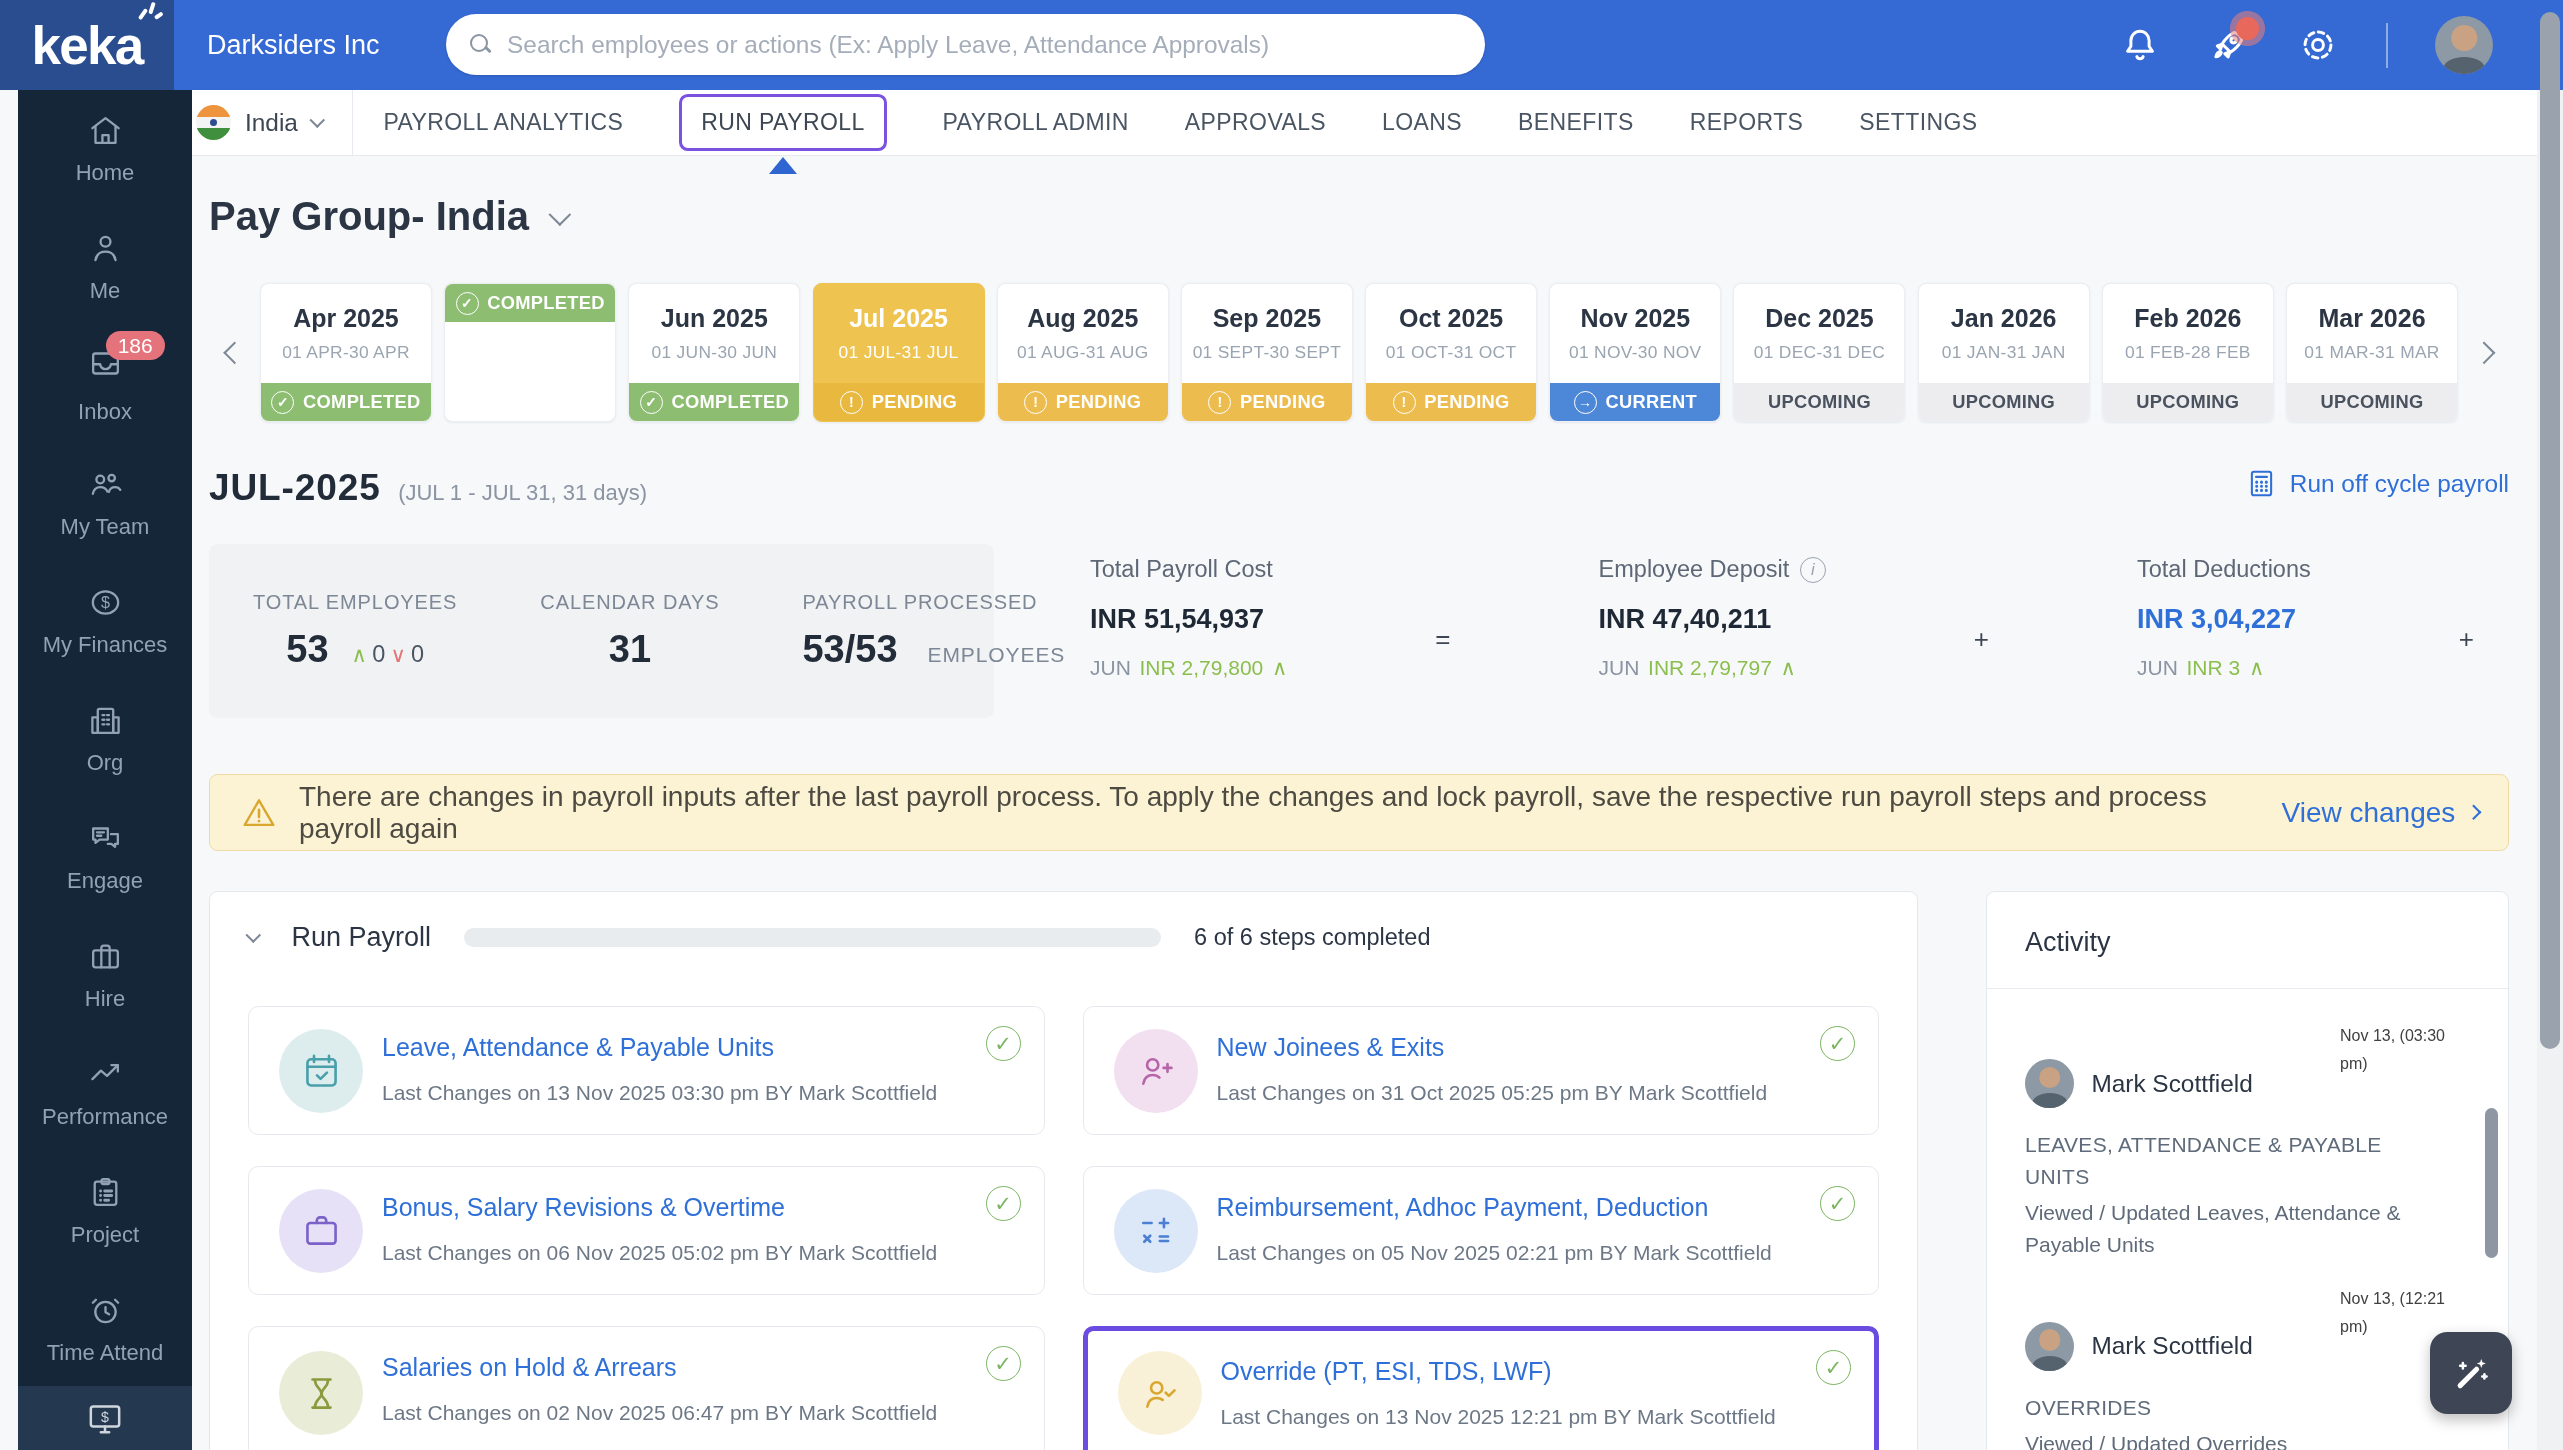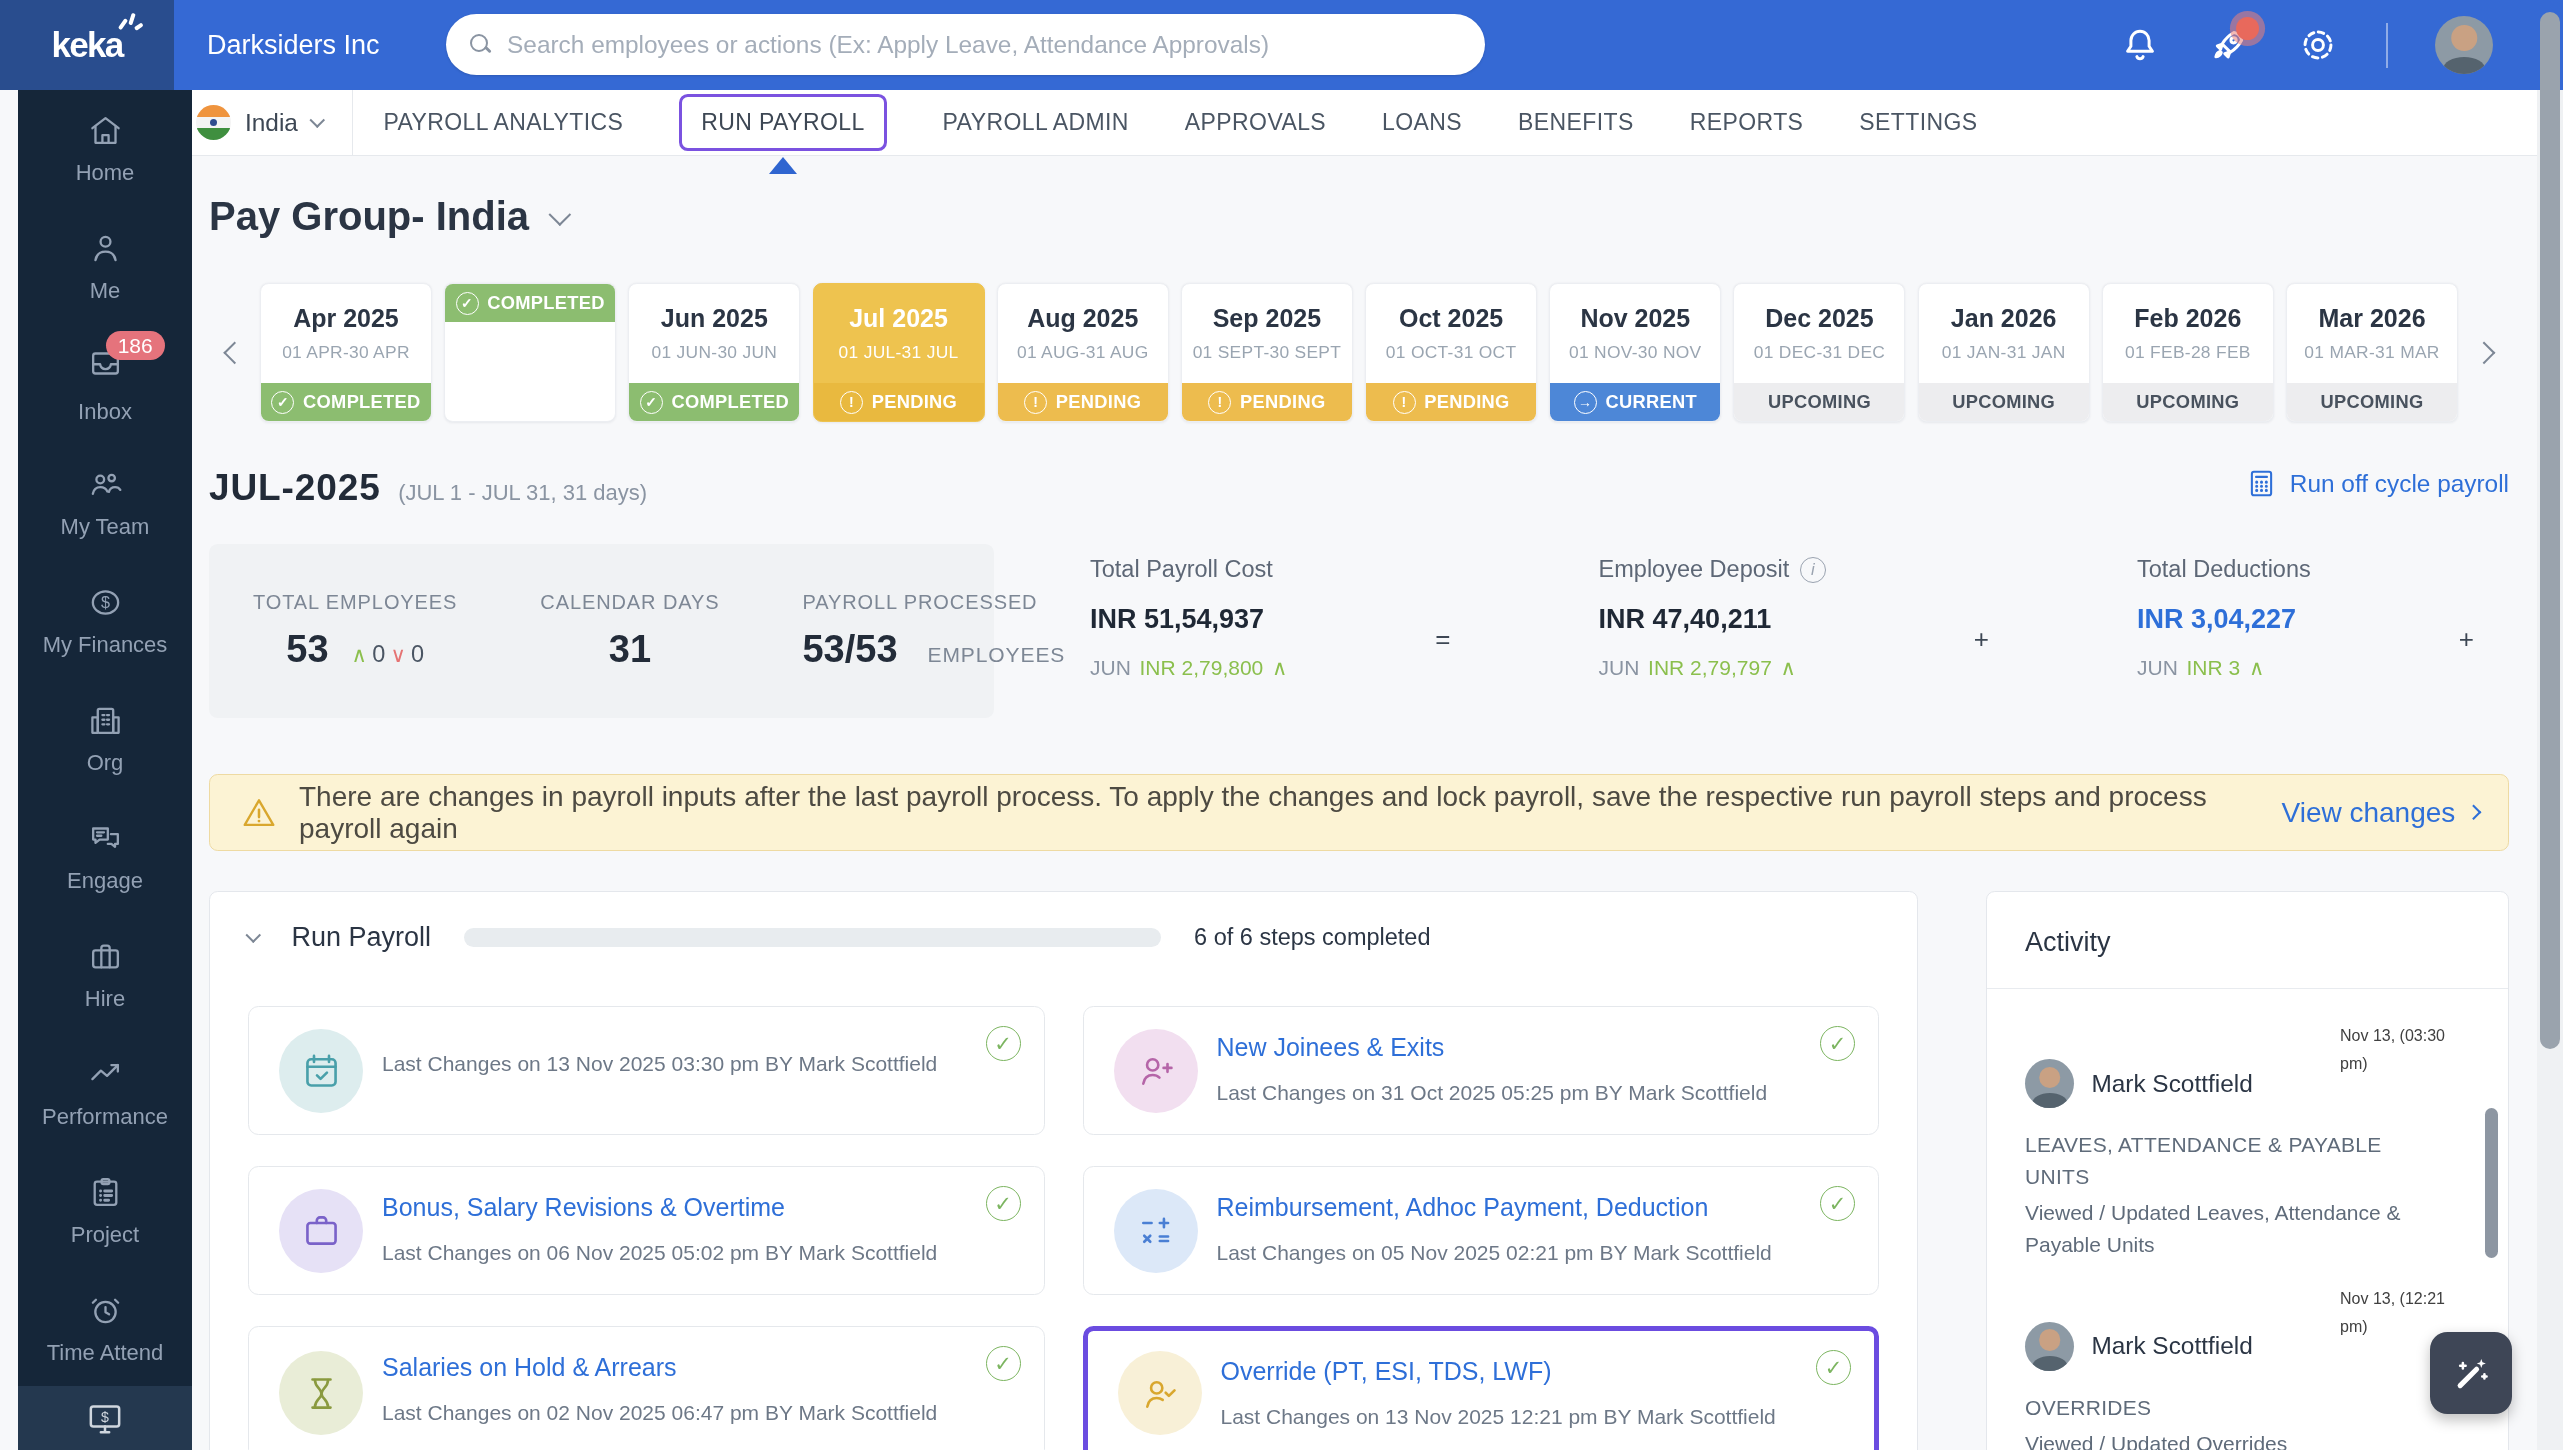--- a/index.html
+++ b/index.html
@@ -3,21 +3,21 @@
 <meta charset="utf-8">
 <style>
   * { margin:0; padding:0; box-sizing:border-box; }
   html,body { width:2563px; height:1451px; }
   body { position:relative; overflow:hidden; background:#f7f8fa; font-family:"Liberation Sans", sans-serif; color:#2b3544; }
   svg.ic { fill:none; stroke:currentColor; stroke-width:1.5; stroke-linecap:round; stroke-linejoin:round; }
 
   
   .topbar { position:absolute; top:0; left:0; width:2563px; height:90px; background:#3569d4; z-index:40; }
   .logo-block { position:absolute; left:0; top:0; width:174px; height:90px; background:#294d8e; display:flex; align-items:center; justify-content:center; }
-  .logo-text { color:#fff; font-size:35px; font-weight:bold; letter-spacing:-1.7px; position:relative; }
+  .logo-text { color:#fff; font-size:53px; font-weight:bold; letter-spacing:-1.7px; position:relative; }
   .sparks { position:absolute; top:-12.2px; right:-23px; width:26px; height:23px; }
   .sparks i { position:absolute; display:block; width:3.5px; height:12.2px; background:#fff; border-radius:1.7px; }
   .sparks i:nth-child(1){ left:1.7px; top:5.2px; transform:rotate(35deg); }
   .sparks i:nth-child(2){ left:10.5px; top:0; transform:rotate(18deg); }
   .sparks i:nth-child(3){ left:17.4px; top:8.7px; height:8.7px; transform:rotate(55deg); }
   .company { position:absolute; left:207px; top:0; height:90px; display:flex; align-items:center; color:#fff; font-size:27px; font-weight:500; }
   .search-pill { position:absolute; left:446px; top:14px; width:1039px; height:61px; background:#fff; border-radius:31px; display:flex; align-items:center; padding:0 24.4px; gap:15.7px; box-shadow:0 0.9px 2.6px rgba(0,0,0,.15); }
   .search-glyph { width:21px; height:21px; position:relative; flex:none; }
   .search-glyph::before { content:""; position:absolute; left:0; top:0; width:14px; height:14px; border:2.6px solid #8a94a2; border-radius:50%; }
   .search-glyph::after { content:""; position:absolute; left:14px; top:14px; width:7.8px; height:2.6px; background:#8a94a2; border-radius:1.7px; transform:rotate(45deg); }
@@ -549,20 +549,21 @@
       <div class="steps-grid">
 
         <div class="step">
           <span class="s-ico c-teal">
               <svg class="ic" viewBox="0 0 24 24">
                 <rect x="4.5" y="6" width="15" height="14" rx="2"></rect>
                 <path d="M8 4.2v3.2M16 4.2v3.2M4.5 10h15"></path>
                 <path d="M9.6 14.6l1.9 1.9 3.4-3.4"></path>
               </svg>
             </span>
+          <div class="s-title">Leave, Attendance &amp; Payable Units</div>
           <div class="s-sub">Last Changes on 13 Nov 2025 03:30 pm BY Mark Scottfield</div>
           <span class="s-check">✓</span>
         </div>
 
         <div class="step">
           <span class="s-ico c-pink">
               <svg class="ic" viewBox="0 0 24 24">
                 <circle cx="10.5" cy="9" r="3"></circle>
                 <path d="M5.5 19c.5-3 2.5-4.6 5-4.6 1.4 0 2.7.5 3.6 1.4"></path>
                 <path d="M16.3 10.6h4.2M18.4 8.5v4.2"></path>

